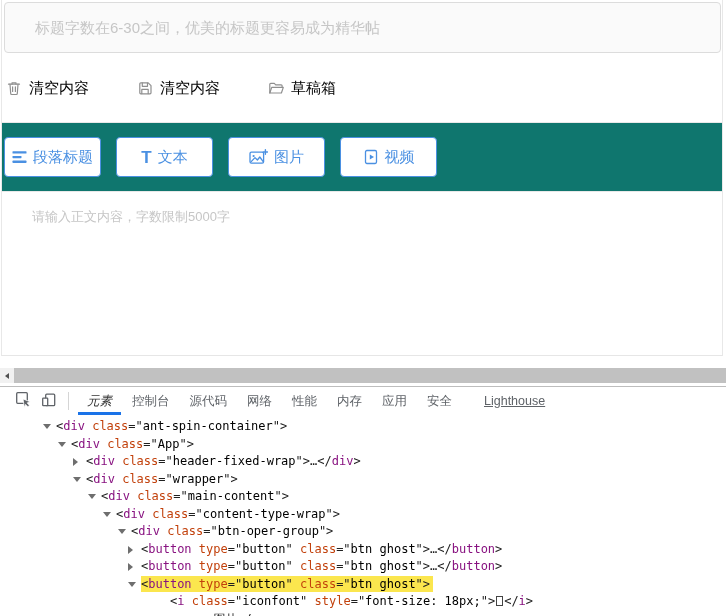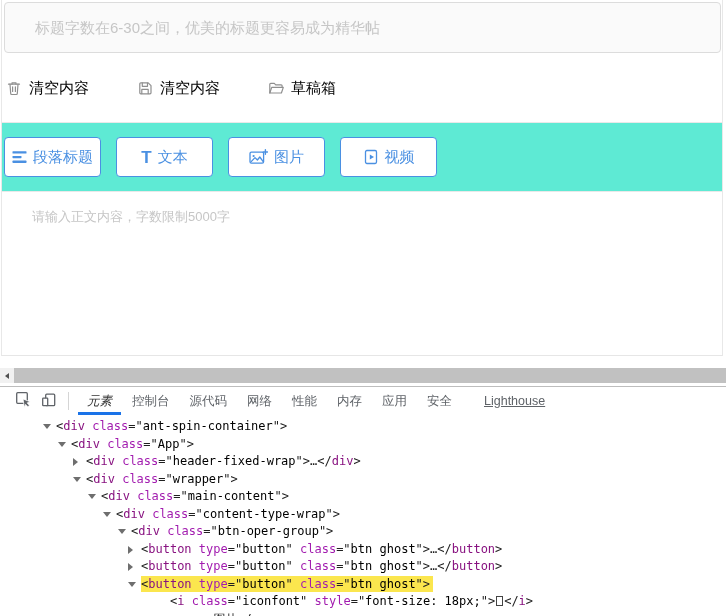--- a/index.html
+++ b/index.html
@@ -13,21 +13,21 @@
   .title-input { position:absolute; left:2px; top:2px; width:717px; height:51px;
     border:1px solid #dcdcdc; border-radius:4px; background:#fafafa; padding:0 30px;
     font-size:15px; color:#333; outline:none; font-family:inherit; }
   .title-input::placeholder { color:#c6c6c6; }
 
   .file-toolbar { position:absolute; top:54px; left:0; right:0; height:68px;
     display:flex; align-items:center; padding-left:4px; gap:48px; background:#fff; }
   .ft-item { display:flex; align-items:center; gap:7px; color:#000000; font-size:15px; cursor:pointer; background:none; border:none; font-family:inherit; }
   .ft-item svg { display:block; }
 
-  .insert-band { position:absolute; top:122px; left:0; right:0; height:70px; background:#5eead4;
+  .insert-band { position:absolute; top:122px; left:0; right:0; height:70px; background:#0f766e;
     border-top:1px solid #e9e9e9; border-bottom:1px solid #e9e9e9;
     display:flex; align-items:center; padding-left:2px; gap:15px; }
   .ins-btn { width:97px; height:40px; border:1px solid #4a90e2; border-radius:4px; background:#fff;
     color:#4a90e2; font-size:15px; display:flex; align-items:center; justify-content:center; gap:6px; cursor:pointer; font-family:inherit; }
   .ins-btn svg { display:block; }
   .t-glyph { font-weight:700; font-size:17px; line-height:1; color:#4a90e2; }
 
   .body-textarea { position:absolute; top:192px; left:0; width:100%; height:163px;
     border:none; background:transparent; resize:none; outline:none;
     padding:16px 30px; font-size:13px; color:#333; font-family:inherit; }
@@ -50,21 +50,21 @@
   .dt-tab-lh { margin-left:12px;text-decoration:underline; }
 
   .dom-tree { position:absolute; top:28px; left:0; right:0; bottom:0; overflow:hidden; padding-top:3px;
     font-family:"DejaVu Sans Mono","Liberation Mono",monospace; font-size:12px; line-height:17.5px; color:#1c1c1c; }
   .tree-row { position:relative; white-space:pre; height:17.5px; }
   .ar { position:absolute; width:0; height:0; }
   .ar-open   { top:6px;  border-left:4px solid transparent; border-right:4px solid transparent; border-top:5px solid #6e6e6e; }
   .ar-closed { top:5px;  border-top:4px solid transparent; border-bottom:4px solid transparent; border-left:5px solid #6e6e6e; }
   .tok-p { color:#202020; }
   .tok-t { color:#881280; }
-  .tok-a { color:#a21caf; }
+  .tok-a { color:#c2410c; }
   .tok-v { color:#000000; }
   .tok-box { display:inline-block; width:7px; height:10px; border:1px solid #444; vertical-align:-1px; margin:0 1px; }
   .hl { background:#fbe64e; padding:1px 3px 1px 0; }
 </style>
 </head>
 <body>
 
 <div class="stage">
 
   <div class="panel">

